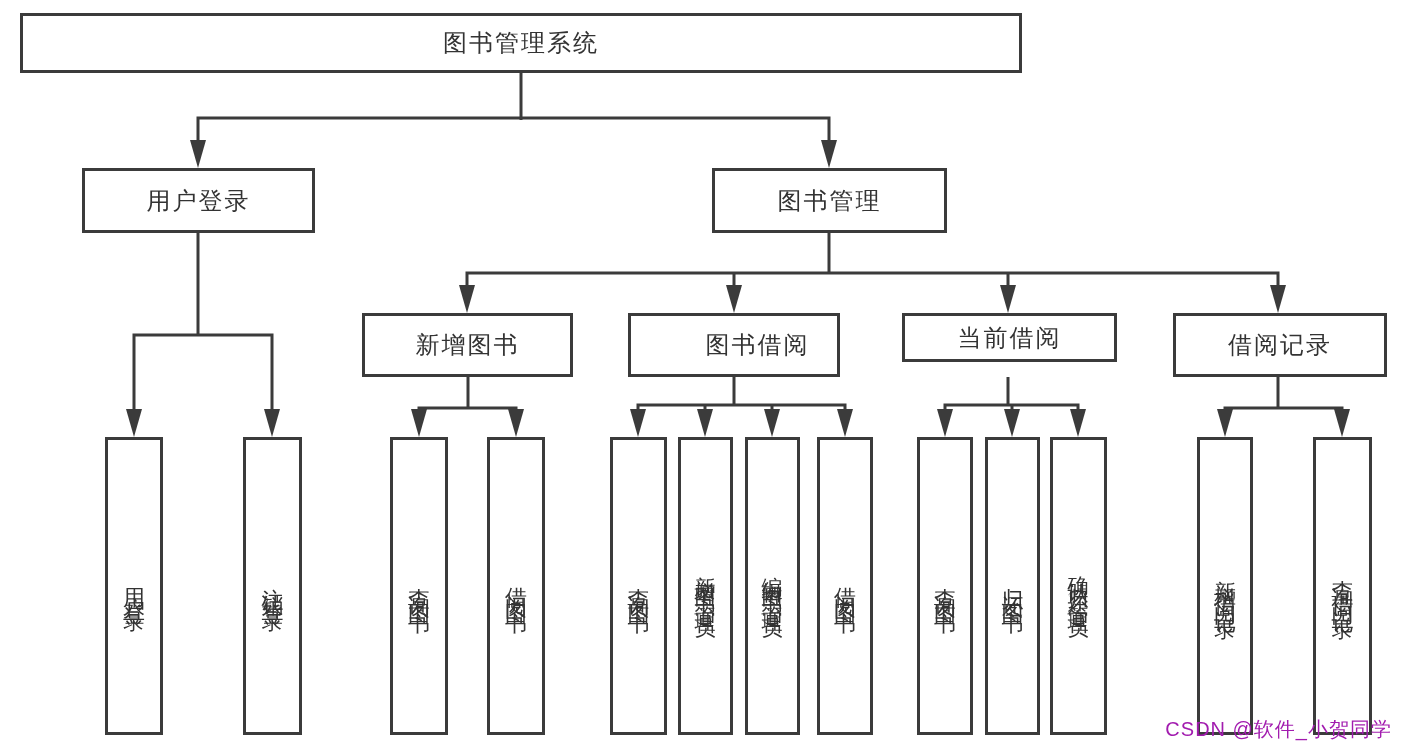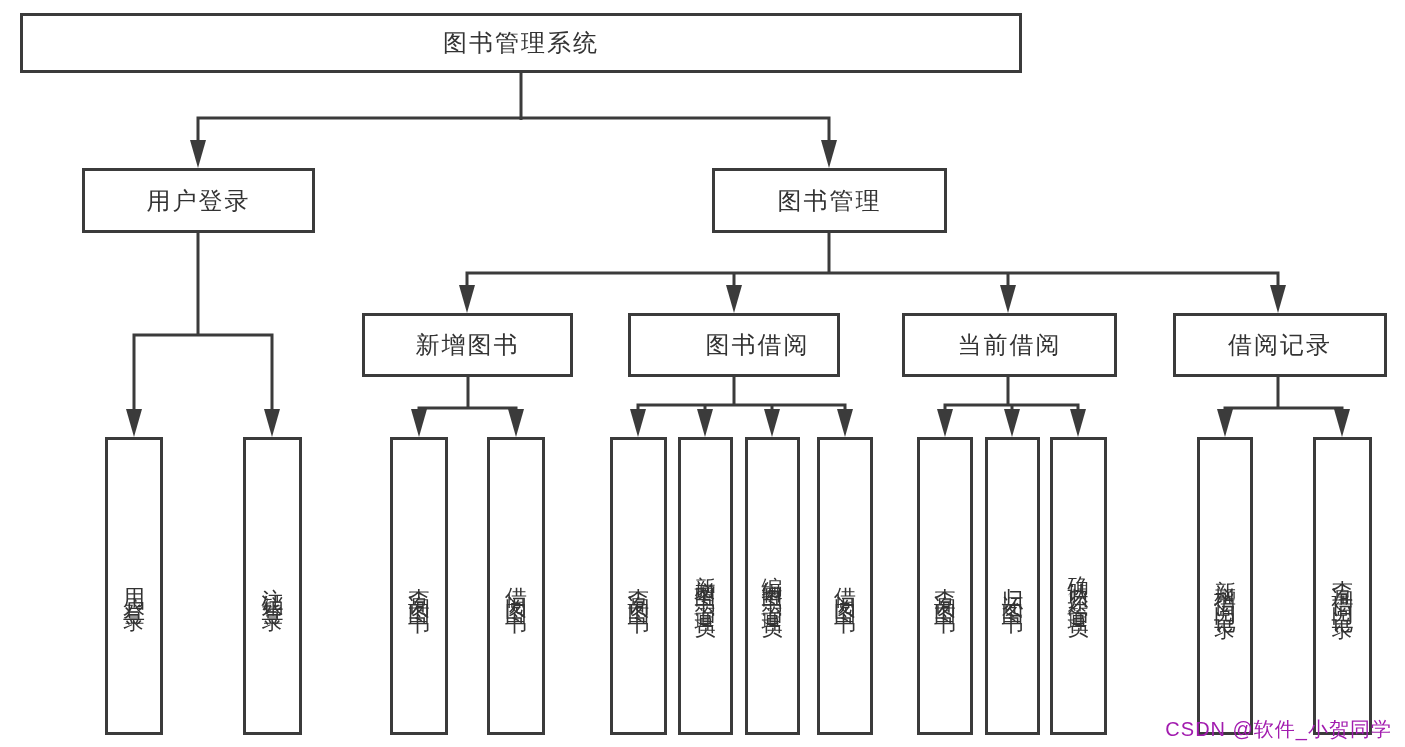--- a/index.html
+++ b/index.html
@@ -116,21 +116,21 @@
   <div class="node" style="left:712px; top:168px; width:235px; height:65px;">
     <span class="h-label">图书管理</span>
   </div>
 
   <div class="node" style="left:362px; top:313px; width:211px; height:64px;">
     <span class="h-label">新增图书</span>
   </div>
   <div class="node" style="left:628px; top:313px; width:212px; height:64px;padding-left:47px;">
     <span class="h-label">图书借阅</span>
   </div>
-  <div class="node" style="left:902px; top:313px; width:215px; height:64px;">
+  <div class="node" style="left:902px; top:313px; width:215px; height:49px;">
     <span class="h-label">当前借阅</span>
   </div>
   <div class="node" style="left:1173px; top:313px; width:214px; height:64px;">
     <span class="h-label">借阅记录</span>
   </div>
 
   <div class="node" style="left:105px; top:437px; width:58px; height:298px;">
     <span class="v-label">用户登录</span>
   </div>
   <div class="node" style="left:243px; top:437px; width:59px; height:298px;">

